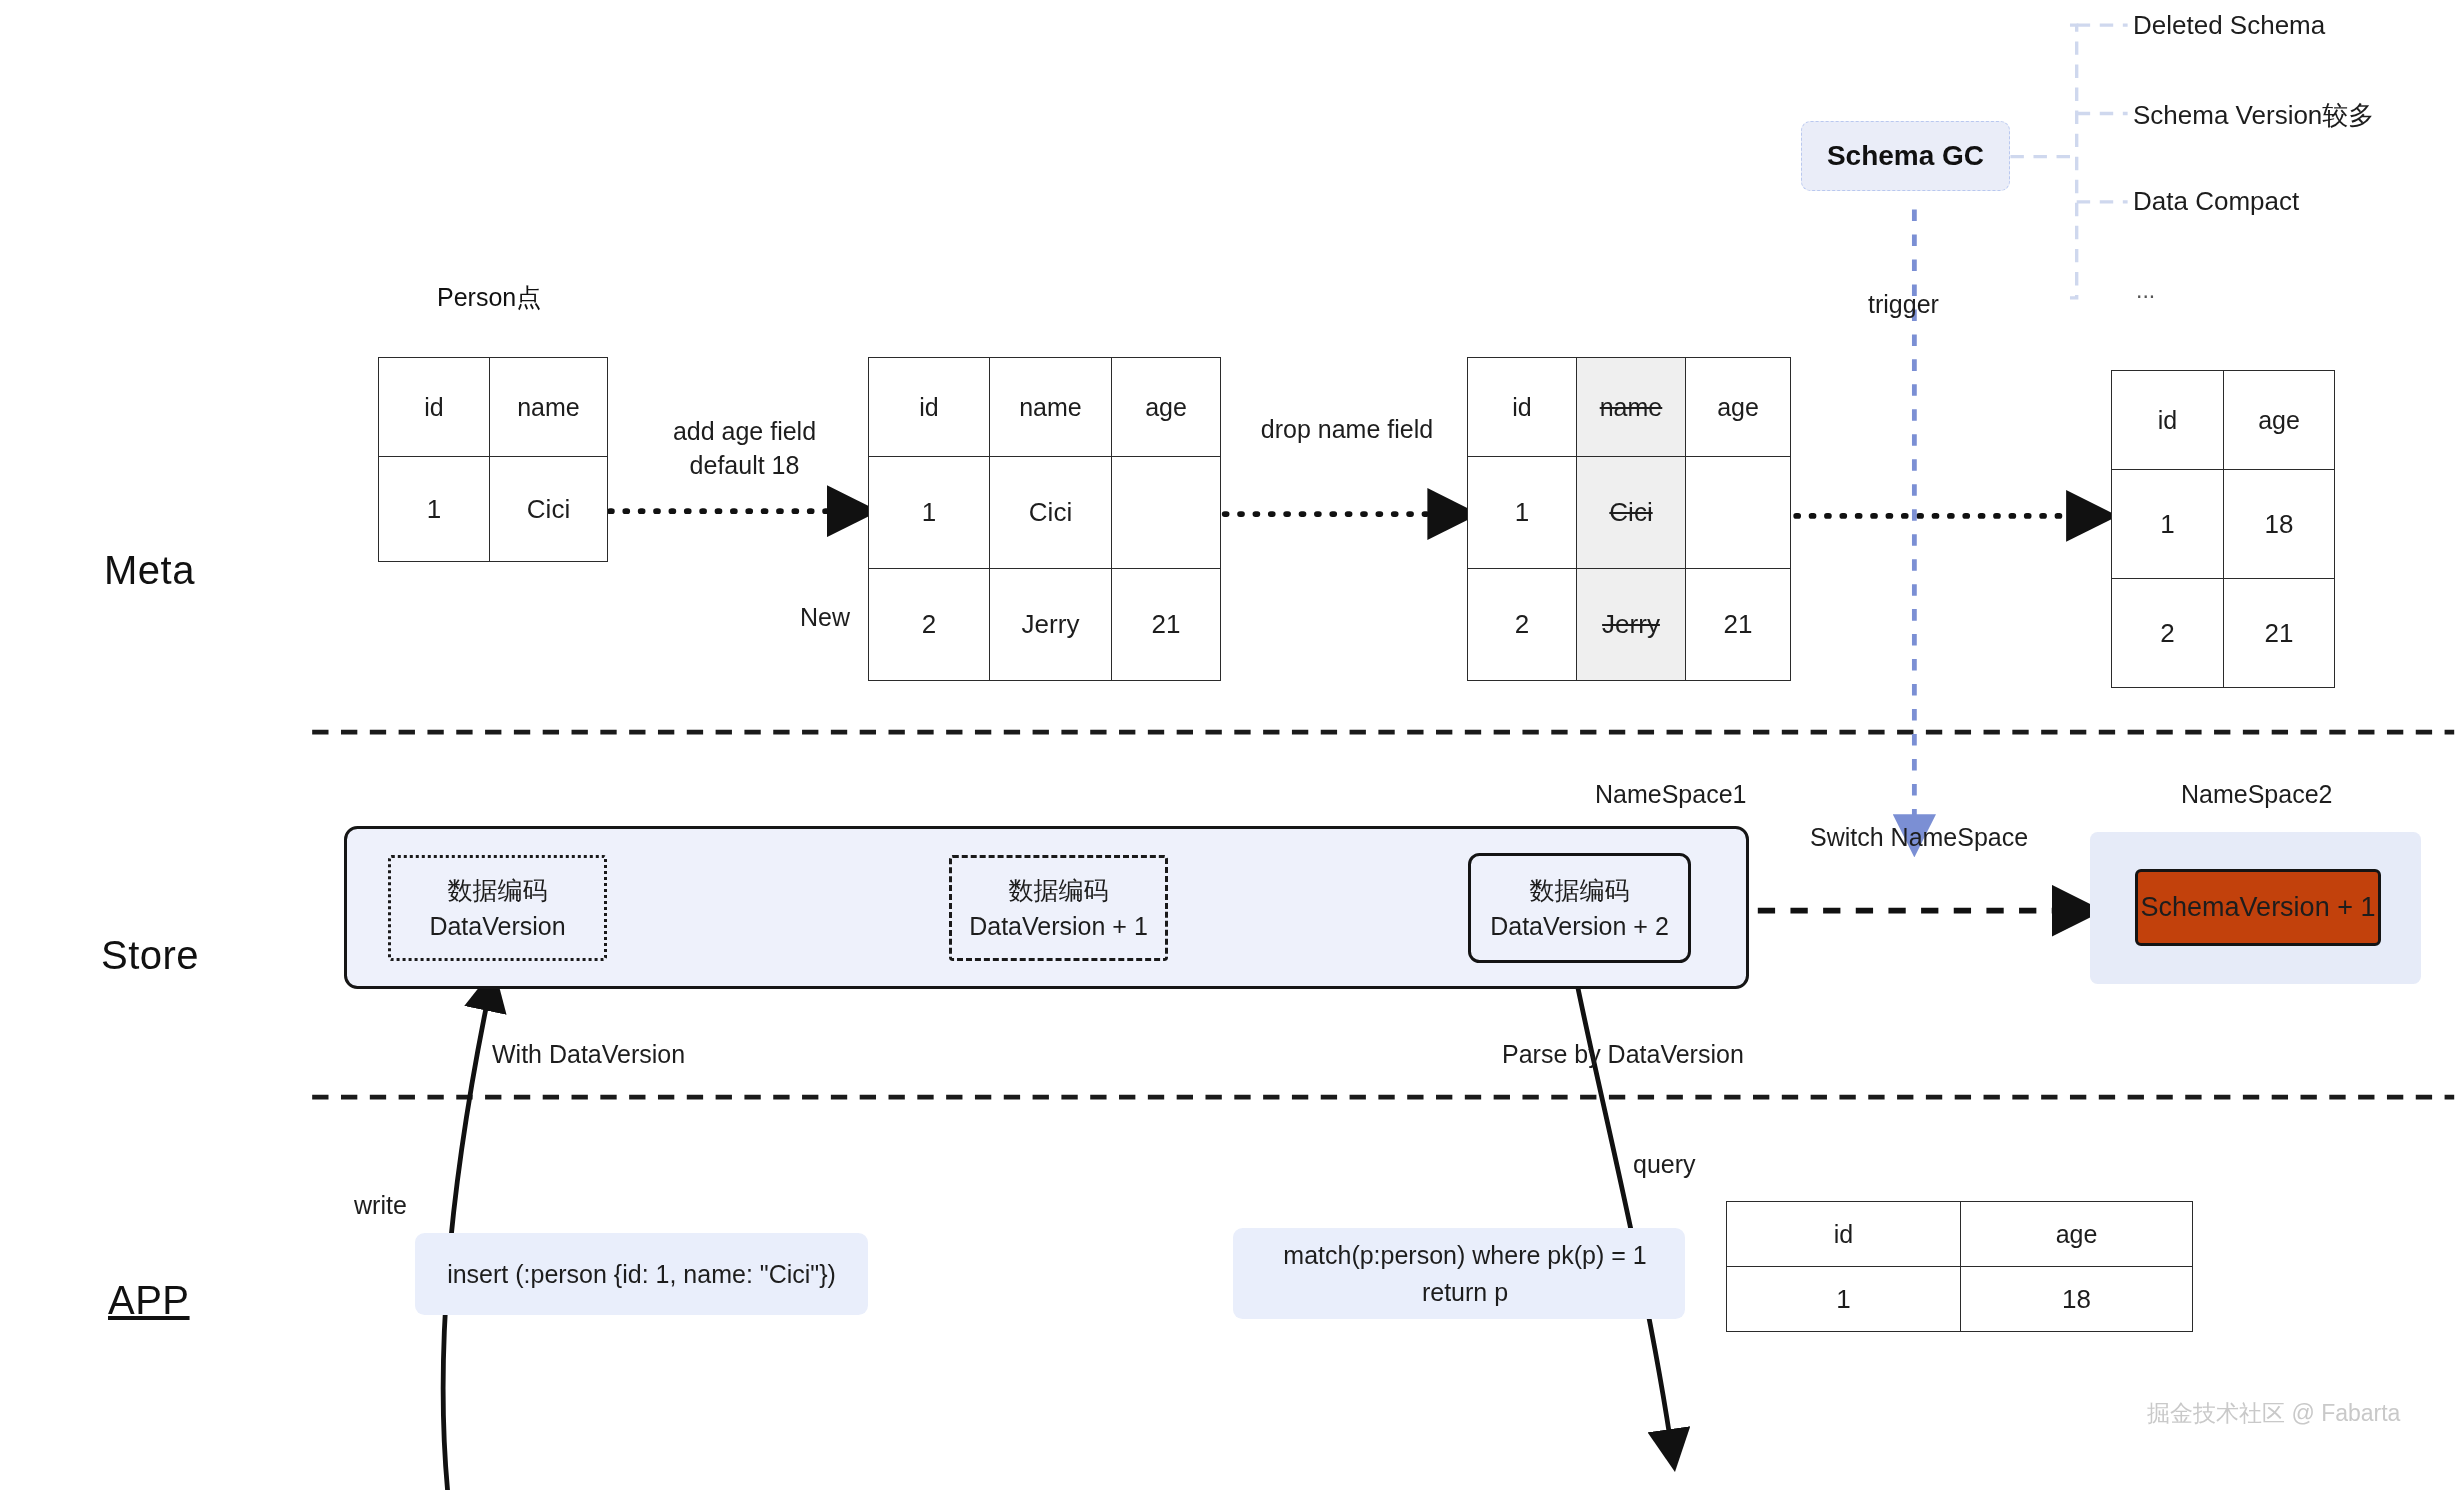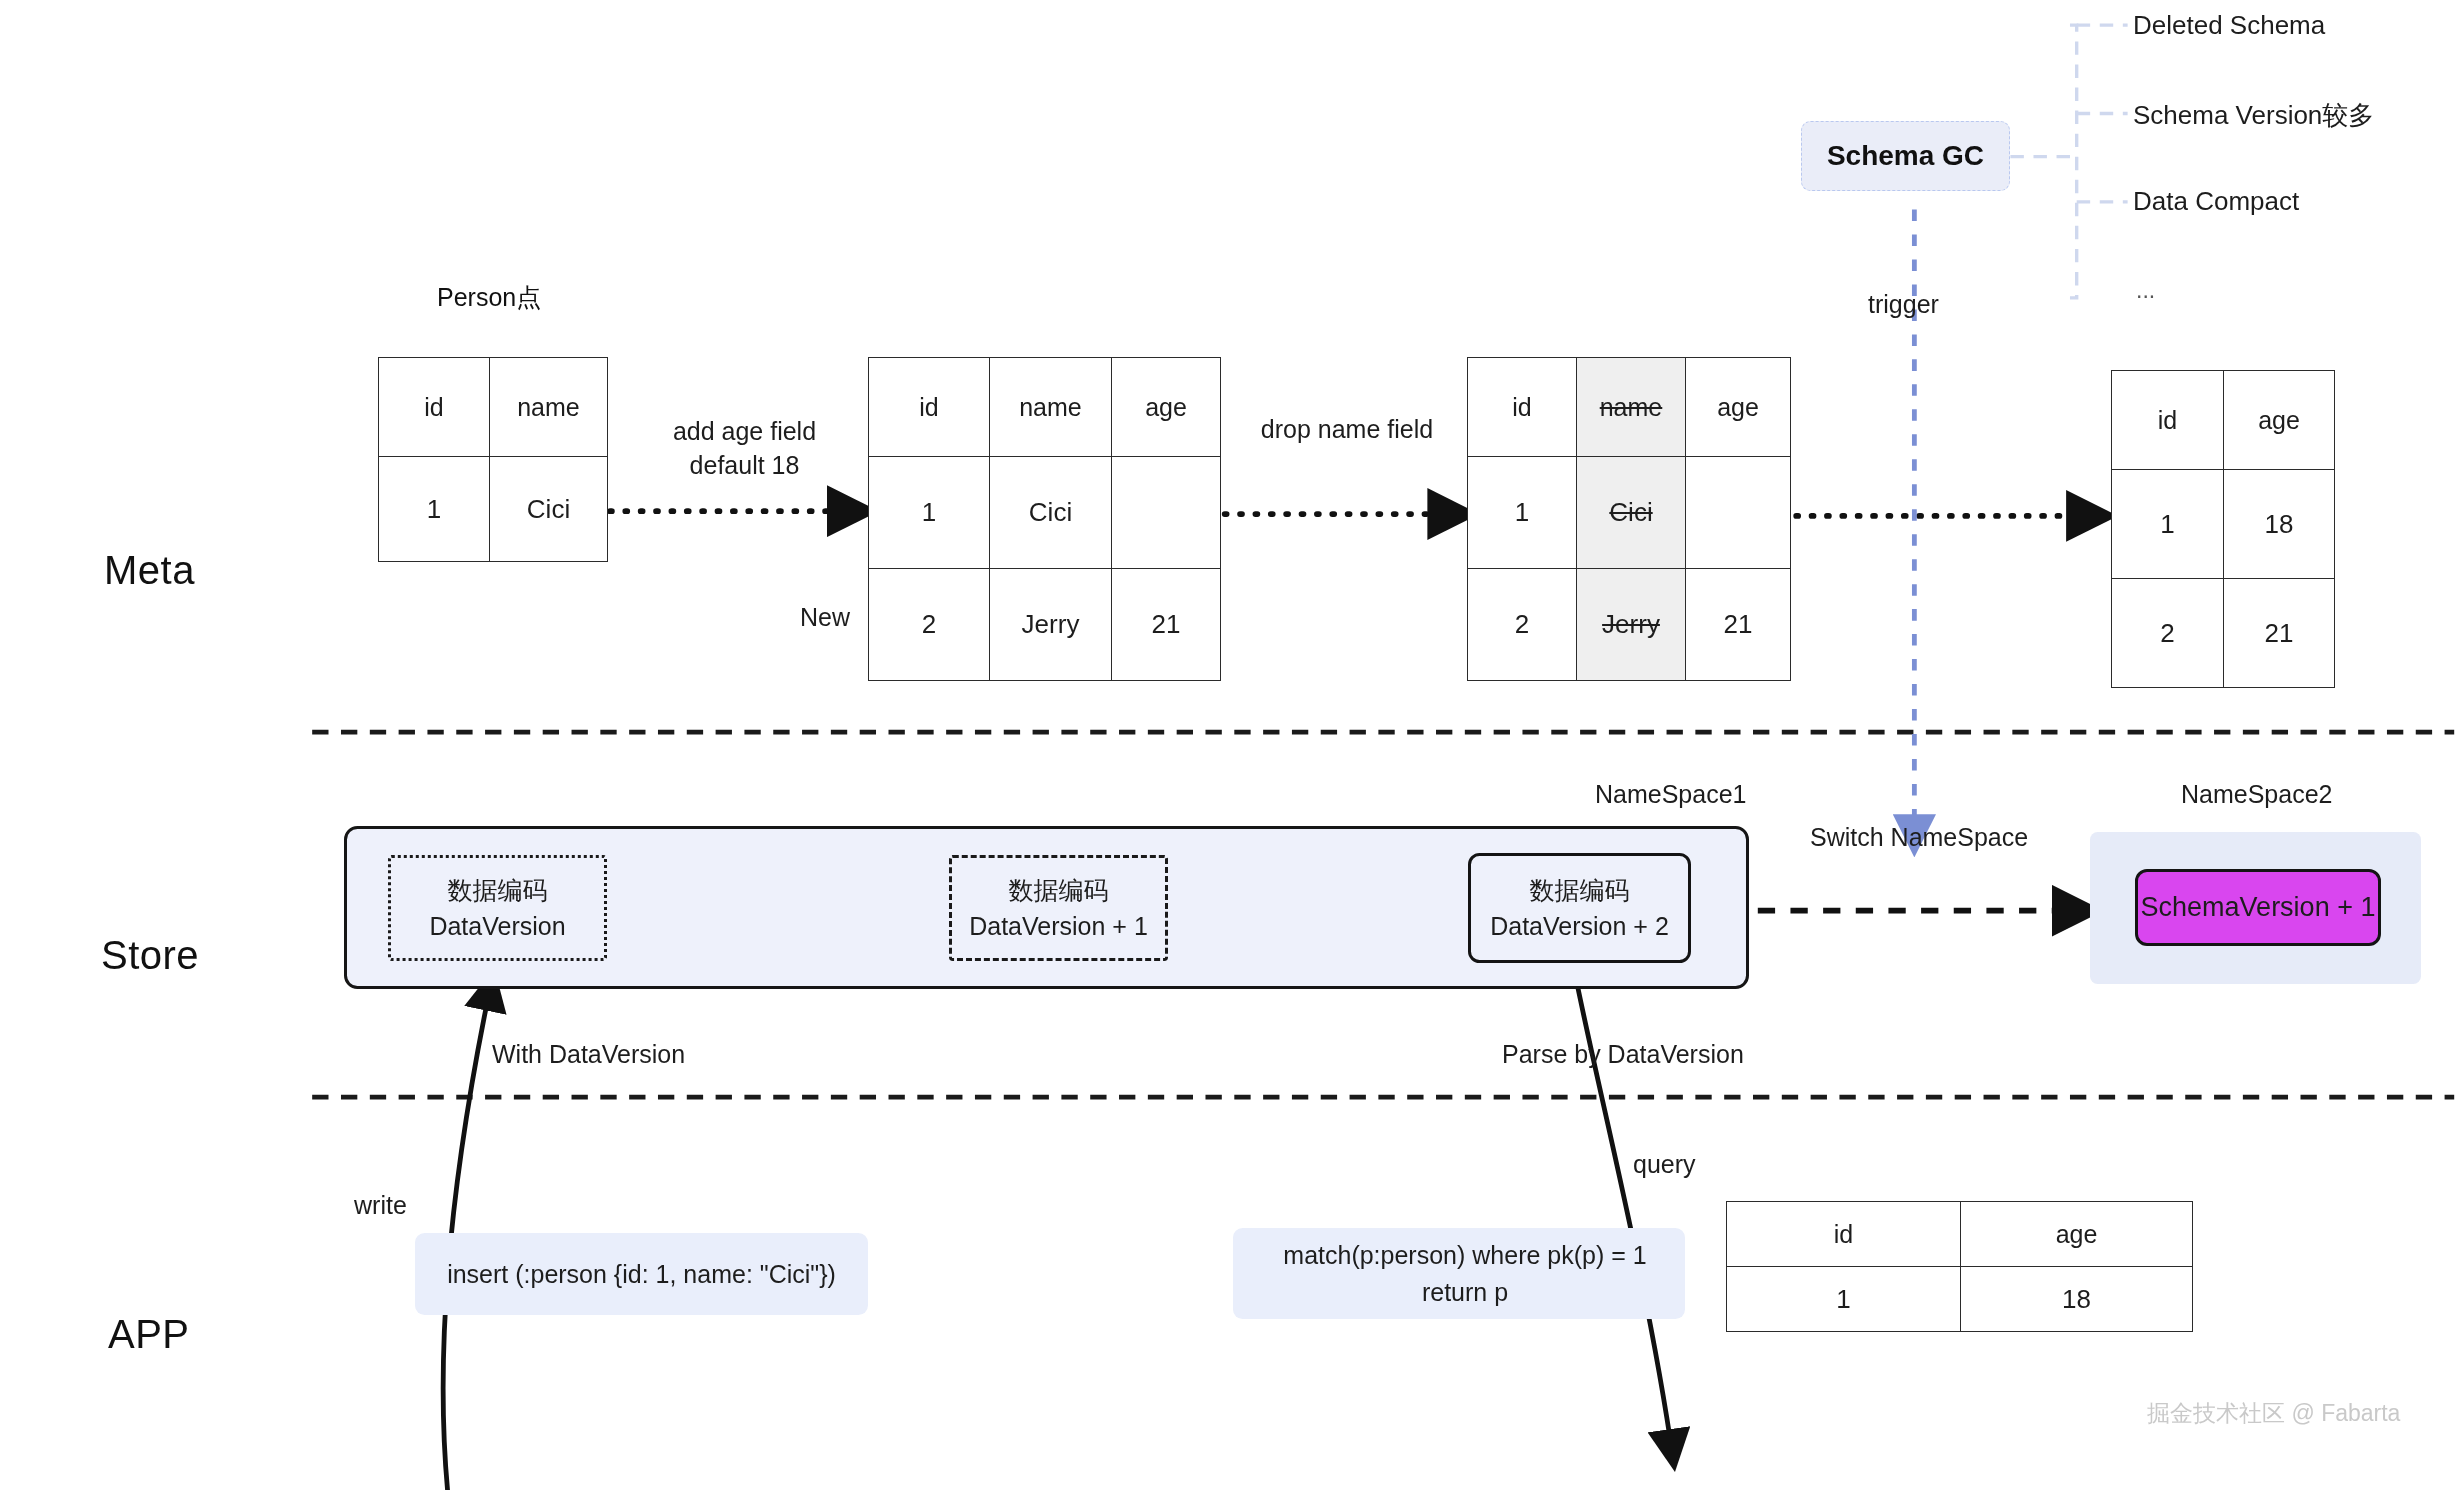--- a/index.html
+++ b/index.html
@@ -23,21 +23,21 @@
   
   .rbox{position:absolute;box-sizing:border-box;display:flex;align-items:center;
         justify-content:center;text-align:left;line-height:1.45;}
   .gcbox{background:#eaedf8;border:1.9px dashed #b9c8ef;border-radius:9.6px;
          font-size:28px;font-weight:bold;color:#111;}
   .store-band{background:#eef1fb;border:3.8px solid #161616;border-radius:13.4px;}
   .ns2-band{background:#e6ebf8;border-radius:7.7px;}
   .dv-dotted{background:#eef1fb;border:3.8px dotted #1a1a1a;border-radius:3.8px;font-size:25px;}
   .dv-dashed{background:#eef1fb;border:3.8px dashed #1a1a1a;border-radius:3.8px;font-size:25px;}
   .dv-solid{background:#eef1fb;border:3.8px solid #141414;border-radius:11.5px;font-size:25px;}
-  .sv-solid{background:#d946ef;border:3.8px solid #141414;border-radius:12px;font-size:27px;}
+  .sv-solid{background:#c2410c;border:3.8px solid #141414;border-radius:6px;font-size:27px;}
   .codebox{background:#e9eefb;border-radius:9.6px;font-size:25px;color:#1d1d1d;}
 
   .branch-label{position:absolute;font-size:26px;color:#1d1d1d;}
   .watermark{position:absolute;font-size:23px;color:#c9c9c9;}
   .smalltxt{position:absolute;font-size:25px;color:#1d1d1d;}
 </style>
 </head>
 <body>
 
 <div id="canvas">
@@ -74,21 +74,21 @@
     <line x1="1215" y1="948" x2="1525" y2="948" stroke="#111" stroke-width="6" stroke-dasharray="16 14" marker-end="url(#arrowOpen)"></line>
     <line x1="1830" y1="948" x2="2175" y2="948" stroke="#111" stroke-width="6" stroke-dasharray="18 16" marker-end="url(#arrowBlack)"></line>
 
     <path d="M466,1552 C452,1400 470,1220 512,1020" fill="none" stroke="#111" stroke-width="5" marker-end="url(#arrowBlack)"></path>
 
     <path d="M1637,1000 C1660,1120 1715,1330 1742,1520" fill="none" stroke="#111" stroke-width="5" marker-end="url(#arrowBlack)"></path>
   </svg>
 
   <div class="lane-label" style="left:104px;top:504px;">Meta</div>
   <div class="lane-label" style="left:101px;top:889px;">Store</div>
-  <div class="lane-label" style="left:108px;top:1268px;">APP</div>
+  <div class="lane-label" style="left:108px;top:1234px;text-decoration:underline;">APP</div>
 
   <div class="ttl" style="left:437px;top:281px;">Person点</div>
 
   <table class="dtable" style="left:378px;top:357px;">
     <tbody>
         <tr>
       <td class="hd" style="width:108px;height:96px;">id</td>
       <td class="hd" style="width:115px;height:96px;">name</td>
     </tr>
     <tr>

